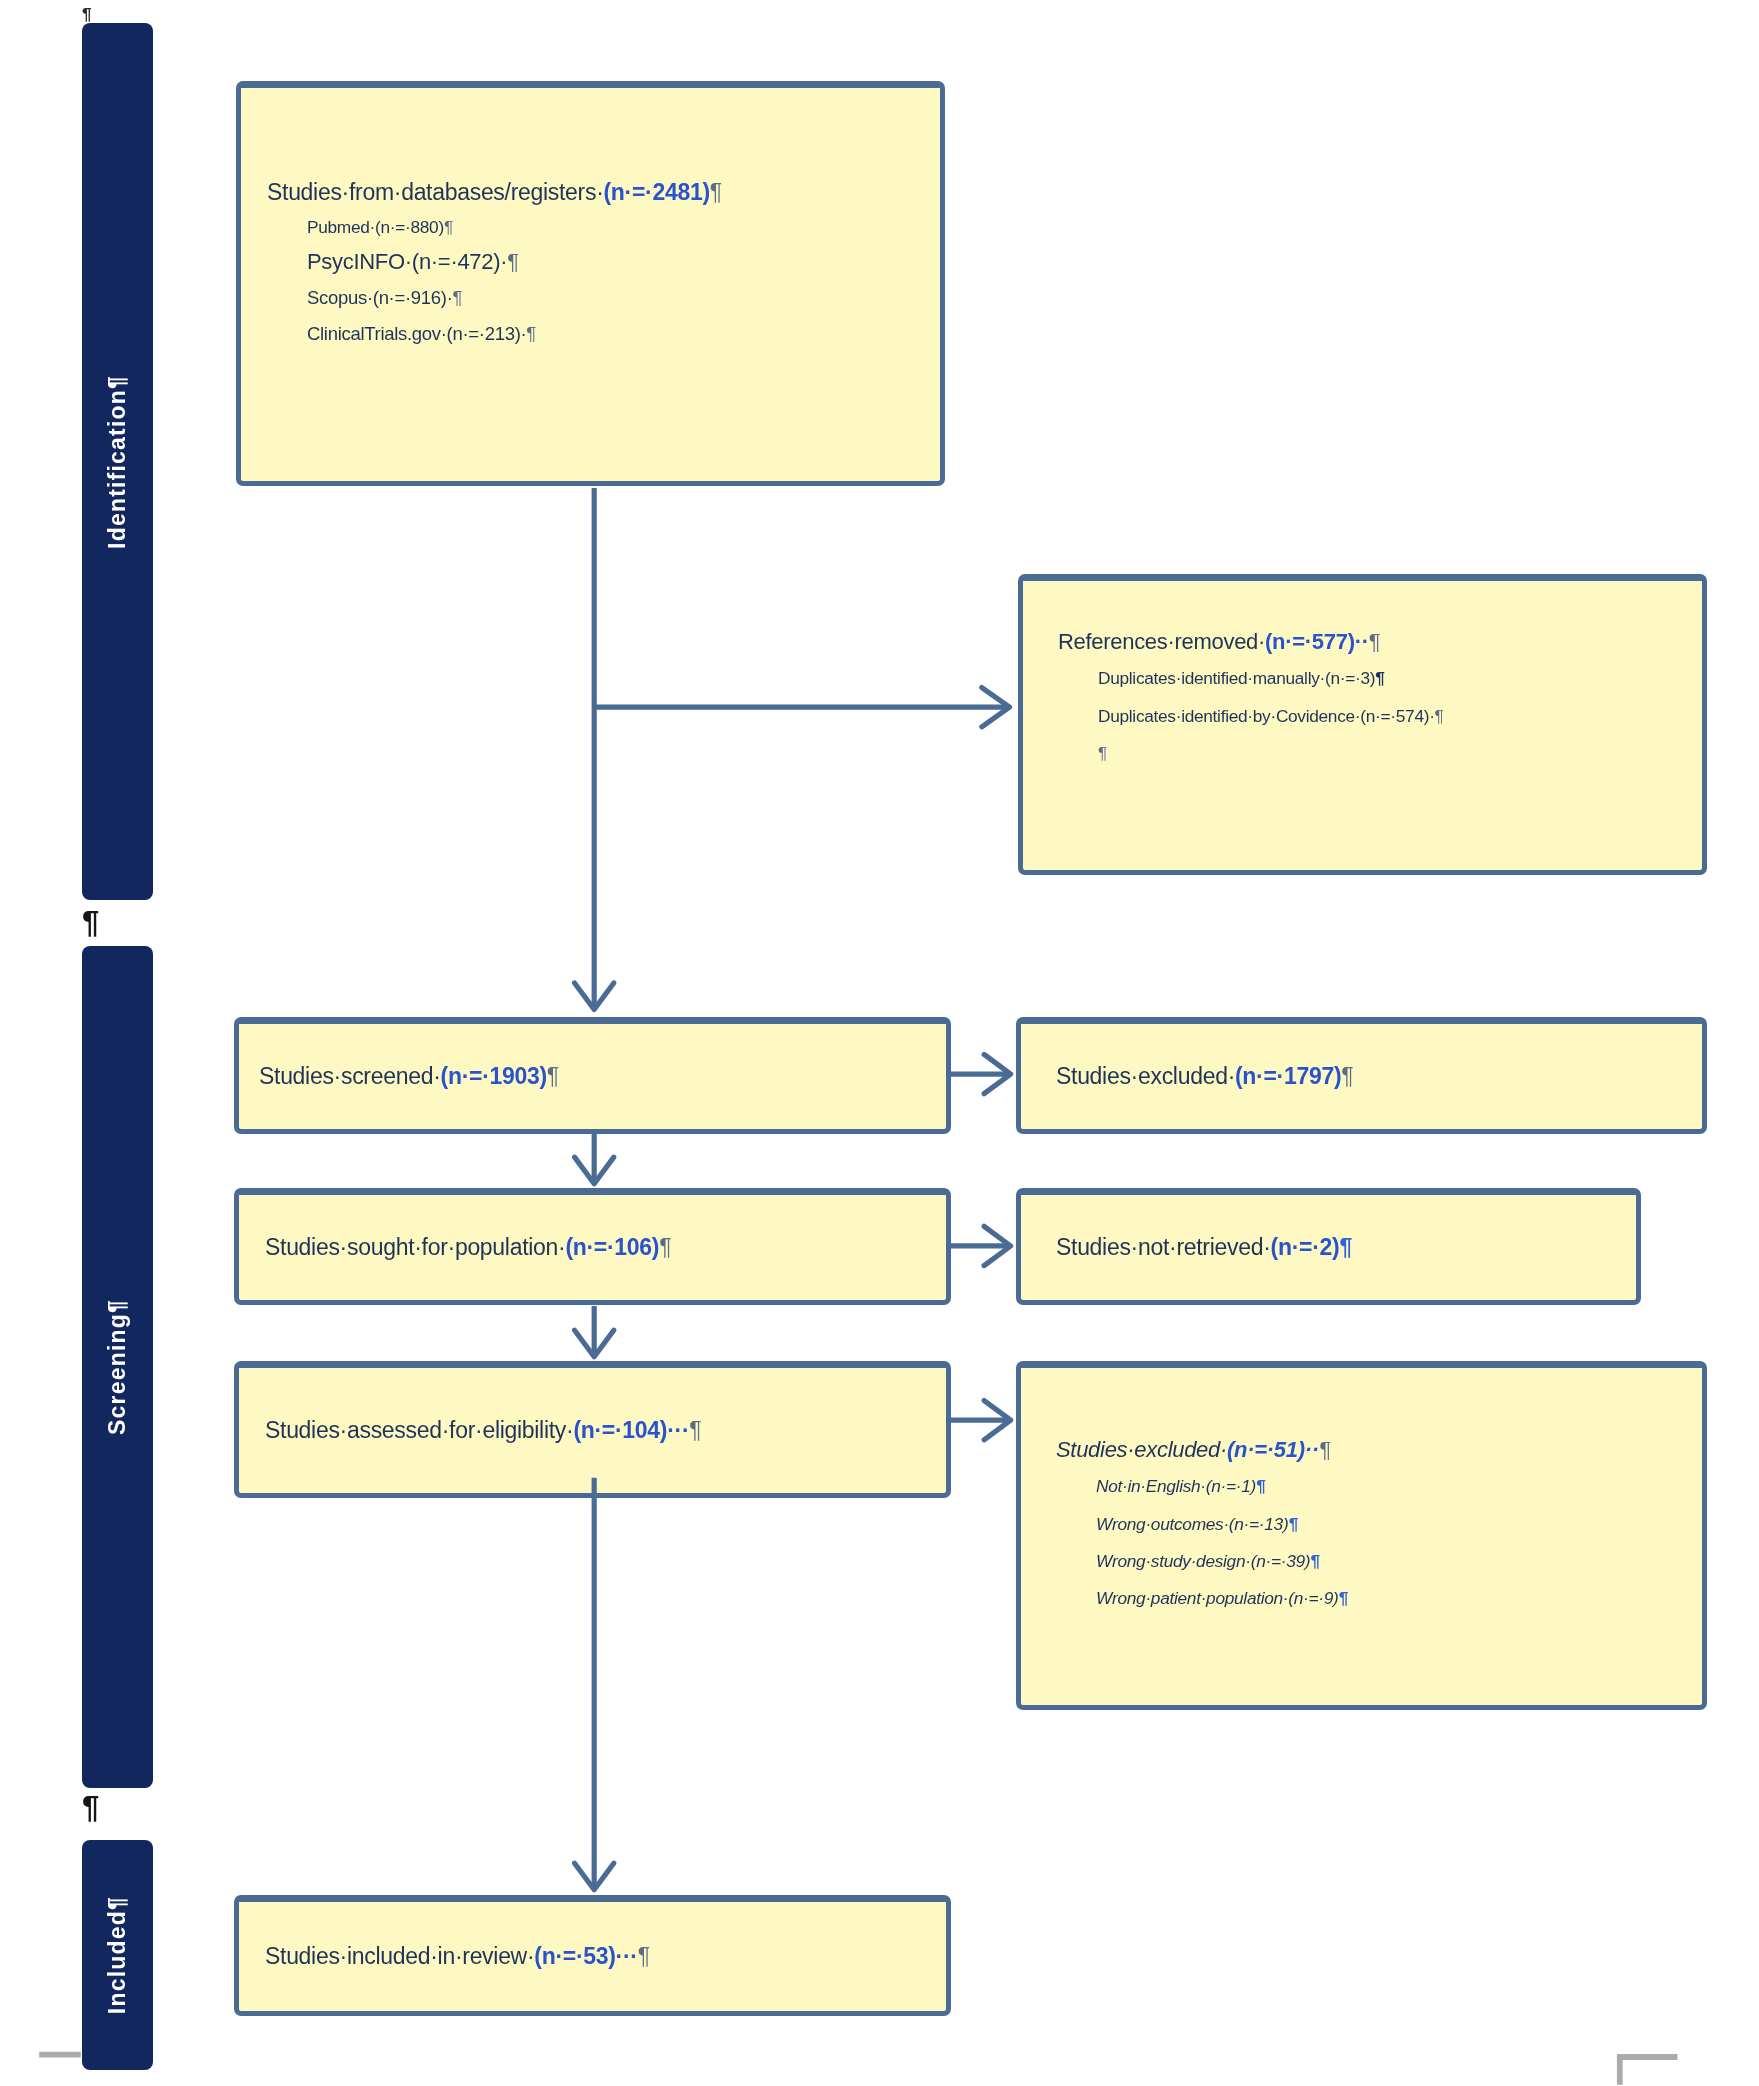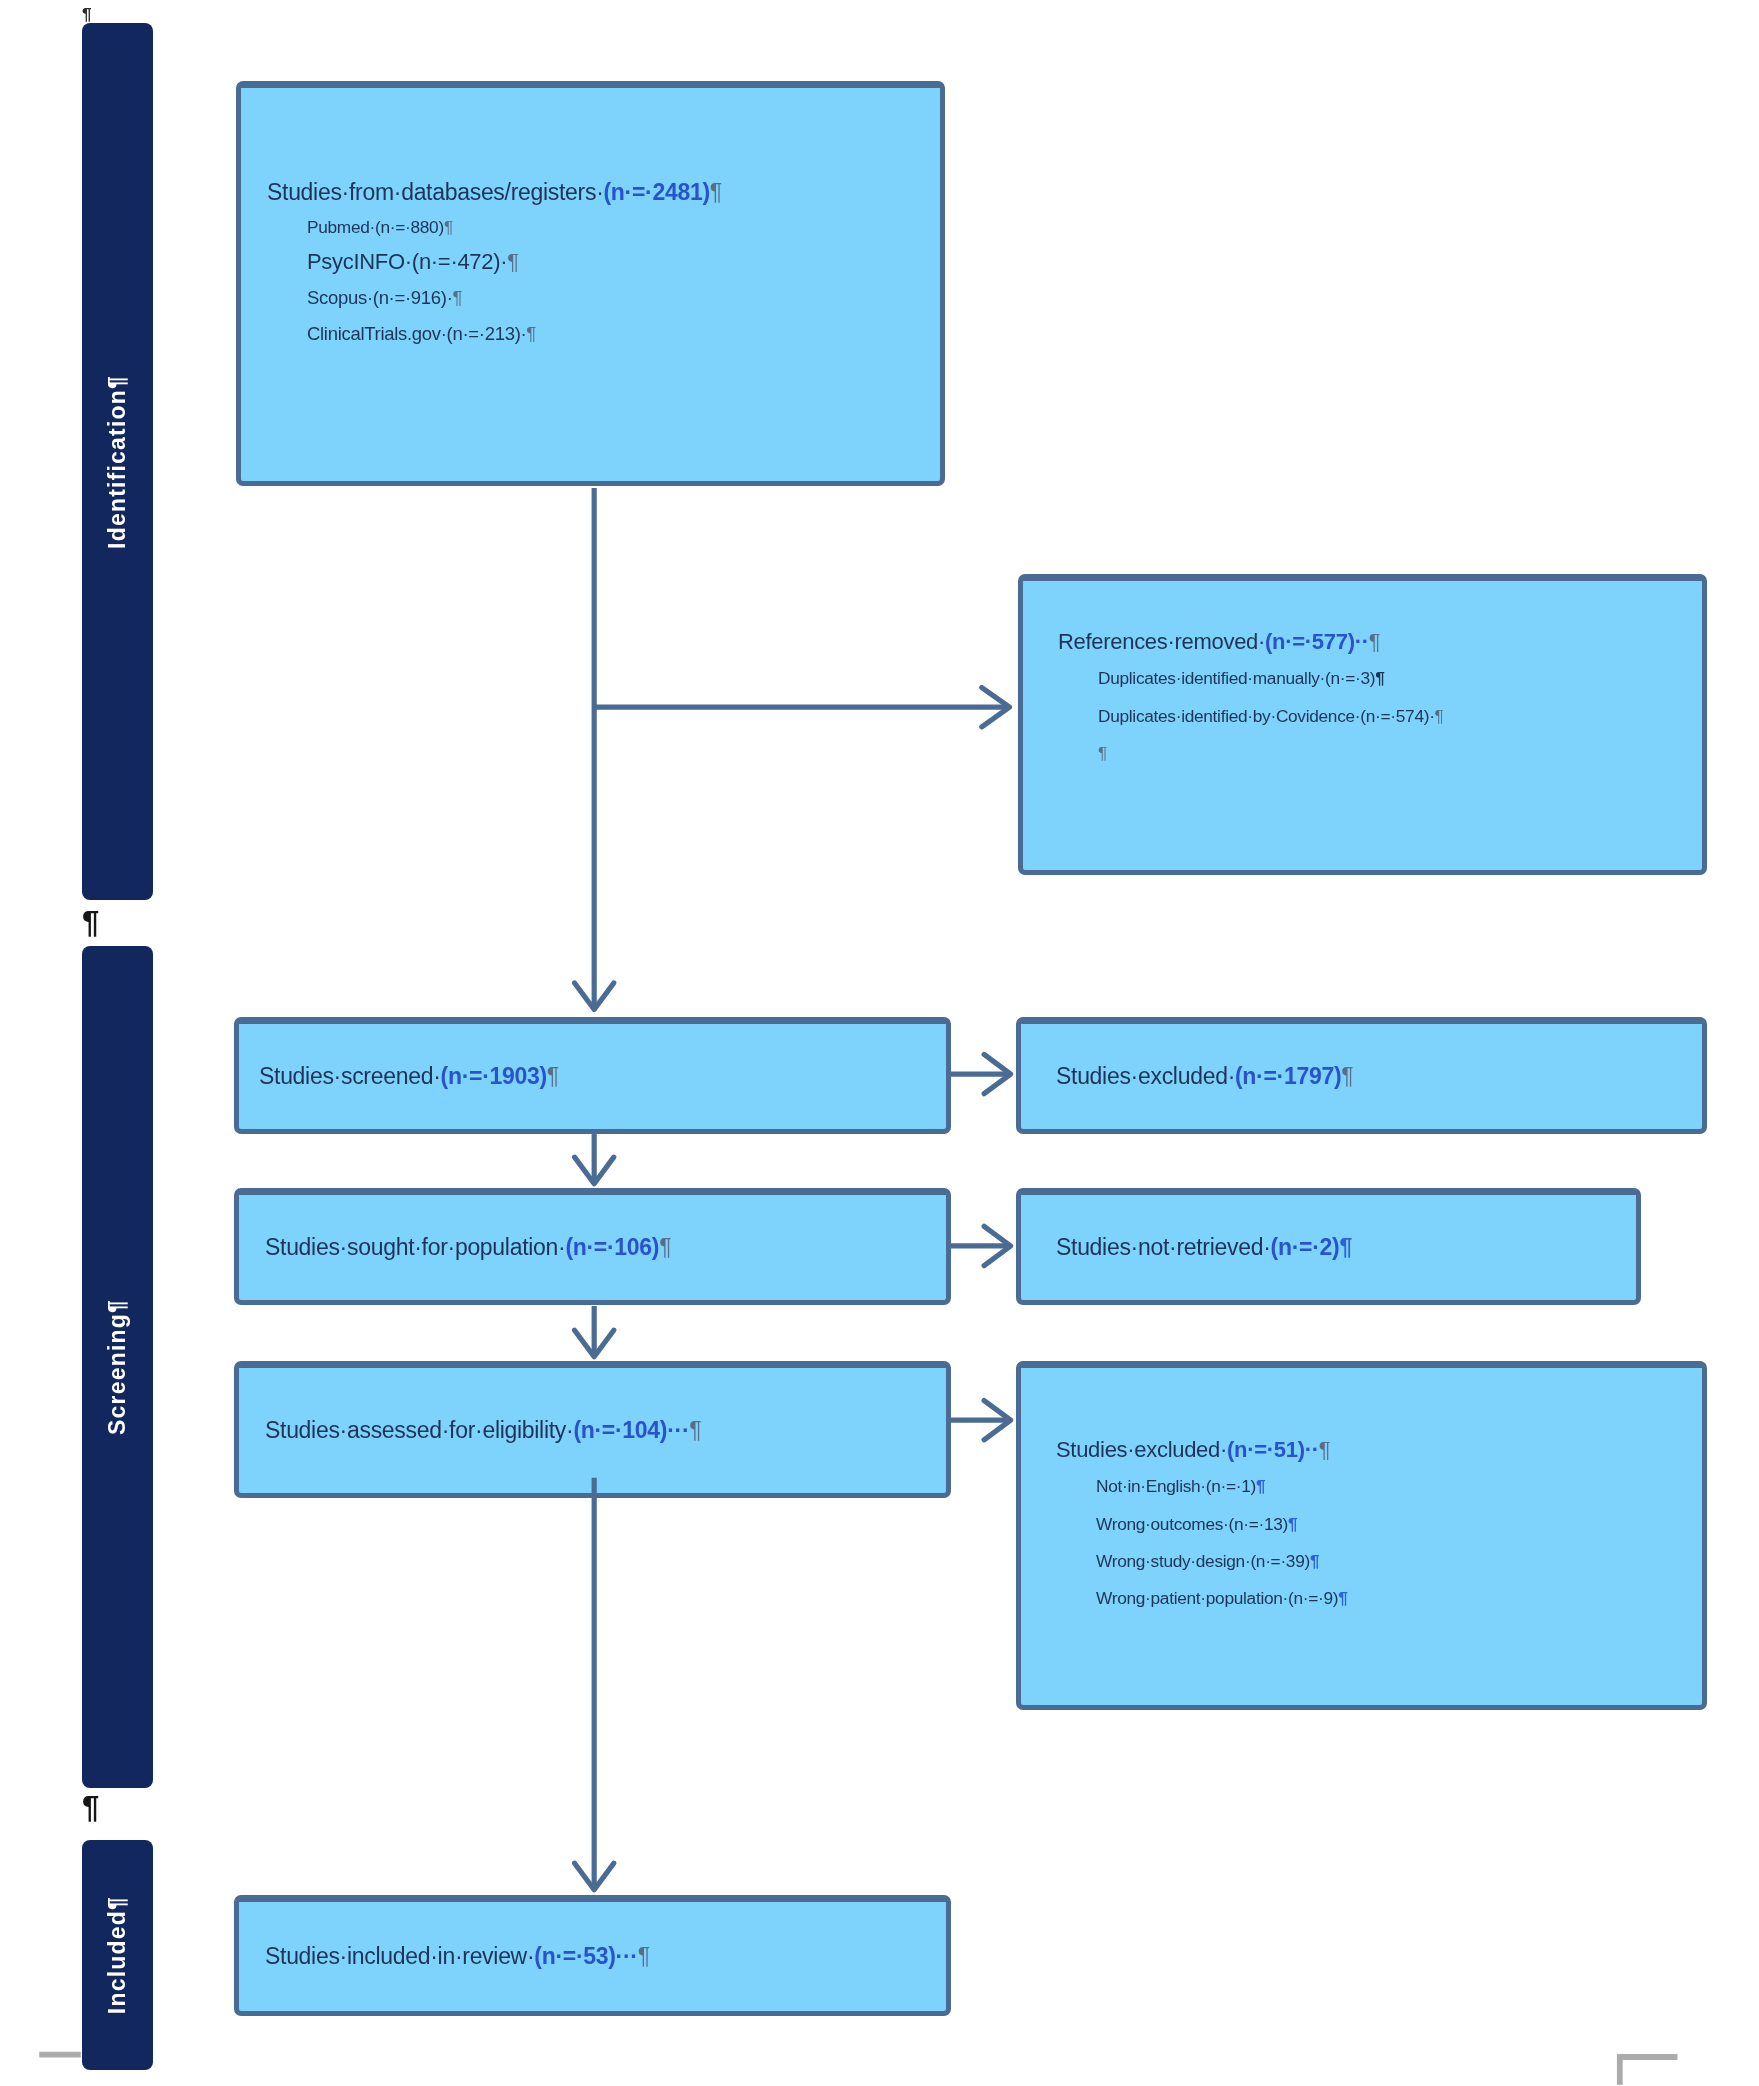--- a/index.html
+++ b/index.html
@@ -18,31 +18,31 @@
   }
   .bar-identification{top:23px;height:877px;}
   .bar-screening{top:946px;height:842px;}
   .bar-included{top:1840px;height:230px;}
   .bar-label{
     writing-mode:vertical-rl;transform:rotate(180deg);
     color:var(--barText);font-weight:bold;font-size:23px;letter-spacing:1.2px;white-space:pre;
   }
   
   .box{
-    position:absolute;background:#7dd3fc;box-sizing:border-box;
+    position:absolute;background:#fef9c3;box-sizing:border-box;
     border:5.2px solid var(--boxBorder);border-top-width:7.5px;border-radius:7px;
   }
   .b1{left:236px;top:81px;width:709px;height:405px;padding:87px 11.5px 0 26px;}
   .b2{left:1018px;top:574px;width:689px;height:301px;padding:42px 11.5px 0 35px;}
   .b3{left:234px;top:1017px;width:717px;height:117px;padding-left:20px;}
   .b4{left:1016px;top:1017px;width:691px;height:117px;padding-left:35px;}
   .b5{left:234px;top:1188px;width:717px;height:117px;padding-left:26px;}
   .b6{left:1016px;top:1188px;width:625px;height:117px;padding-left:35px;}
   .b7{left:234px;top:1361px;width:717px;height:137px;padding-left:26px;}
-  .b8{left:1016px;top:1361px;width:691px;height:349px;padding:63px 11.5px 0 35px;}
+  .b8{left:1016px;top:1361px;width:691px;height:349px;padding:63px 11.5px 0 35px;font-style:italic;}
   .b9{left:234px;top:1895px;width:717px;height:121px;padding-left:26px;}
   .single{display:flex;align-items:center;}
   .single .line{font-size:23px;}
   .line{white-space:pre;letter-spacing:-0.3px;color:var(--text);}
   .seg-plain{color:var(--text);}
   .seg-num{color:var(--num);font-weight:700;}
   .seg-mark{color:var(--mark);}
   .seg-markblue{color:var(--markBlue);font-weight:700;}
   .seg-markbold{color:var(--text);font-weight:700;}
   

